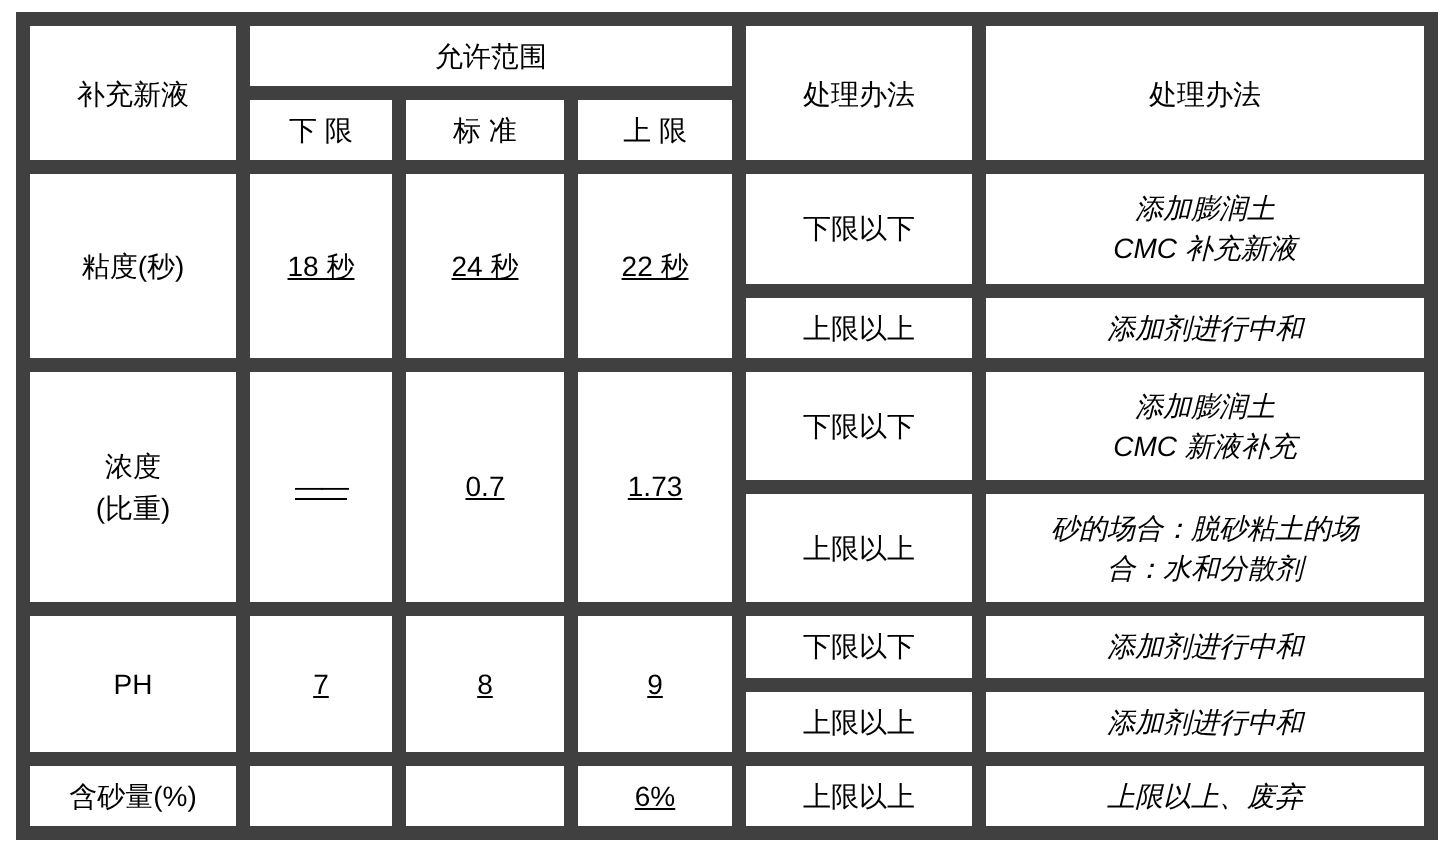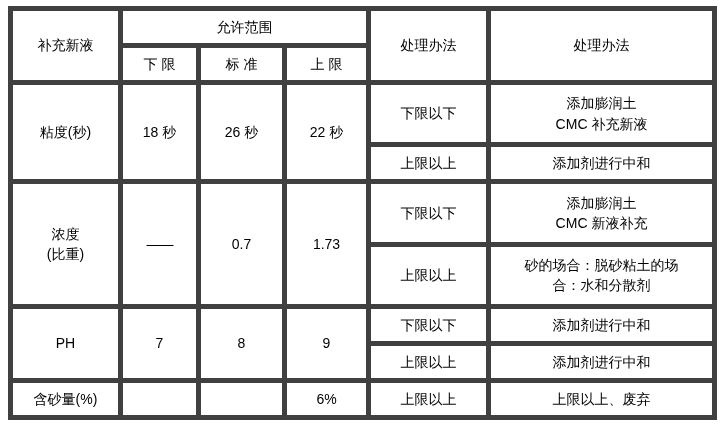--- a/index.html
+++ b/index.html
@@ -20,42 +20,44 @@
     box-sizing: border-box;
     padding: 6px 8px 8px 8px;
   }
   table.spec {
     border-collapse: collapse;
     width: 704px;
     height: 414px;
     table-layout: fixed;
   }
   table.spec td {
-    border: 5px solid #404040;
+    border: 7px solid #404040;
     text-align: center;
     vertical-align: middle;
     font-size: 14px;
     line-height: 1.45;
     padding: 2px 4px;
   }
   .hdr {
     font-size: 14.5px;
   }
   .cat {
     font-size: 14.5px;
   }
   .num {
     font-size: 14.5px;
+    text-decoration: underline;
   }
   .cond {
     font-size: 14px;
   }
   .action {
     font-size: 14px;
     line-height: 1.5;
+    font-style: italic;
   }
   .action-left {
     text-align: left;
     padding-left: 14px;
     padding-right: 10px;
     line-height: 1.55;
   }
   .two-line {
     white-space: pre-line;
   }
@@ -93,21 +95,21 @@
       </tr>
       <tr>
         <td class="hdr">下 限</td>
         <td class="hdr">标 准</td>
         <td class="hdr">上 限</td>
       </tr>
 
       <tr>
         <td rowspan="2" class="cat">粘度(秒)</td>
         <td rowspan="2" class="num">18 秒</td>
-        <td rowspan="2" class="num">26 秒</td>
+        <td rowspan="2" class="num">24 秒</td>
         <td rowspan="2" class="num">22 秒</td>
         <td class="cond">下限以下</td>
         <td class="action two-line">添加膨润土
 CMC 补充新液</td>
       </tr>
       <tr>
         <td class="cond">上限以上</td>
         <td class="action two-line">添加剂进行中和</td>
       </tr>
 

